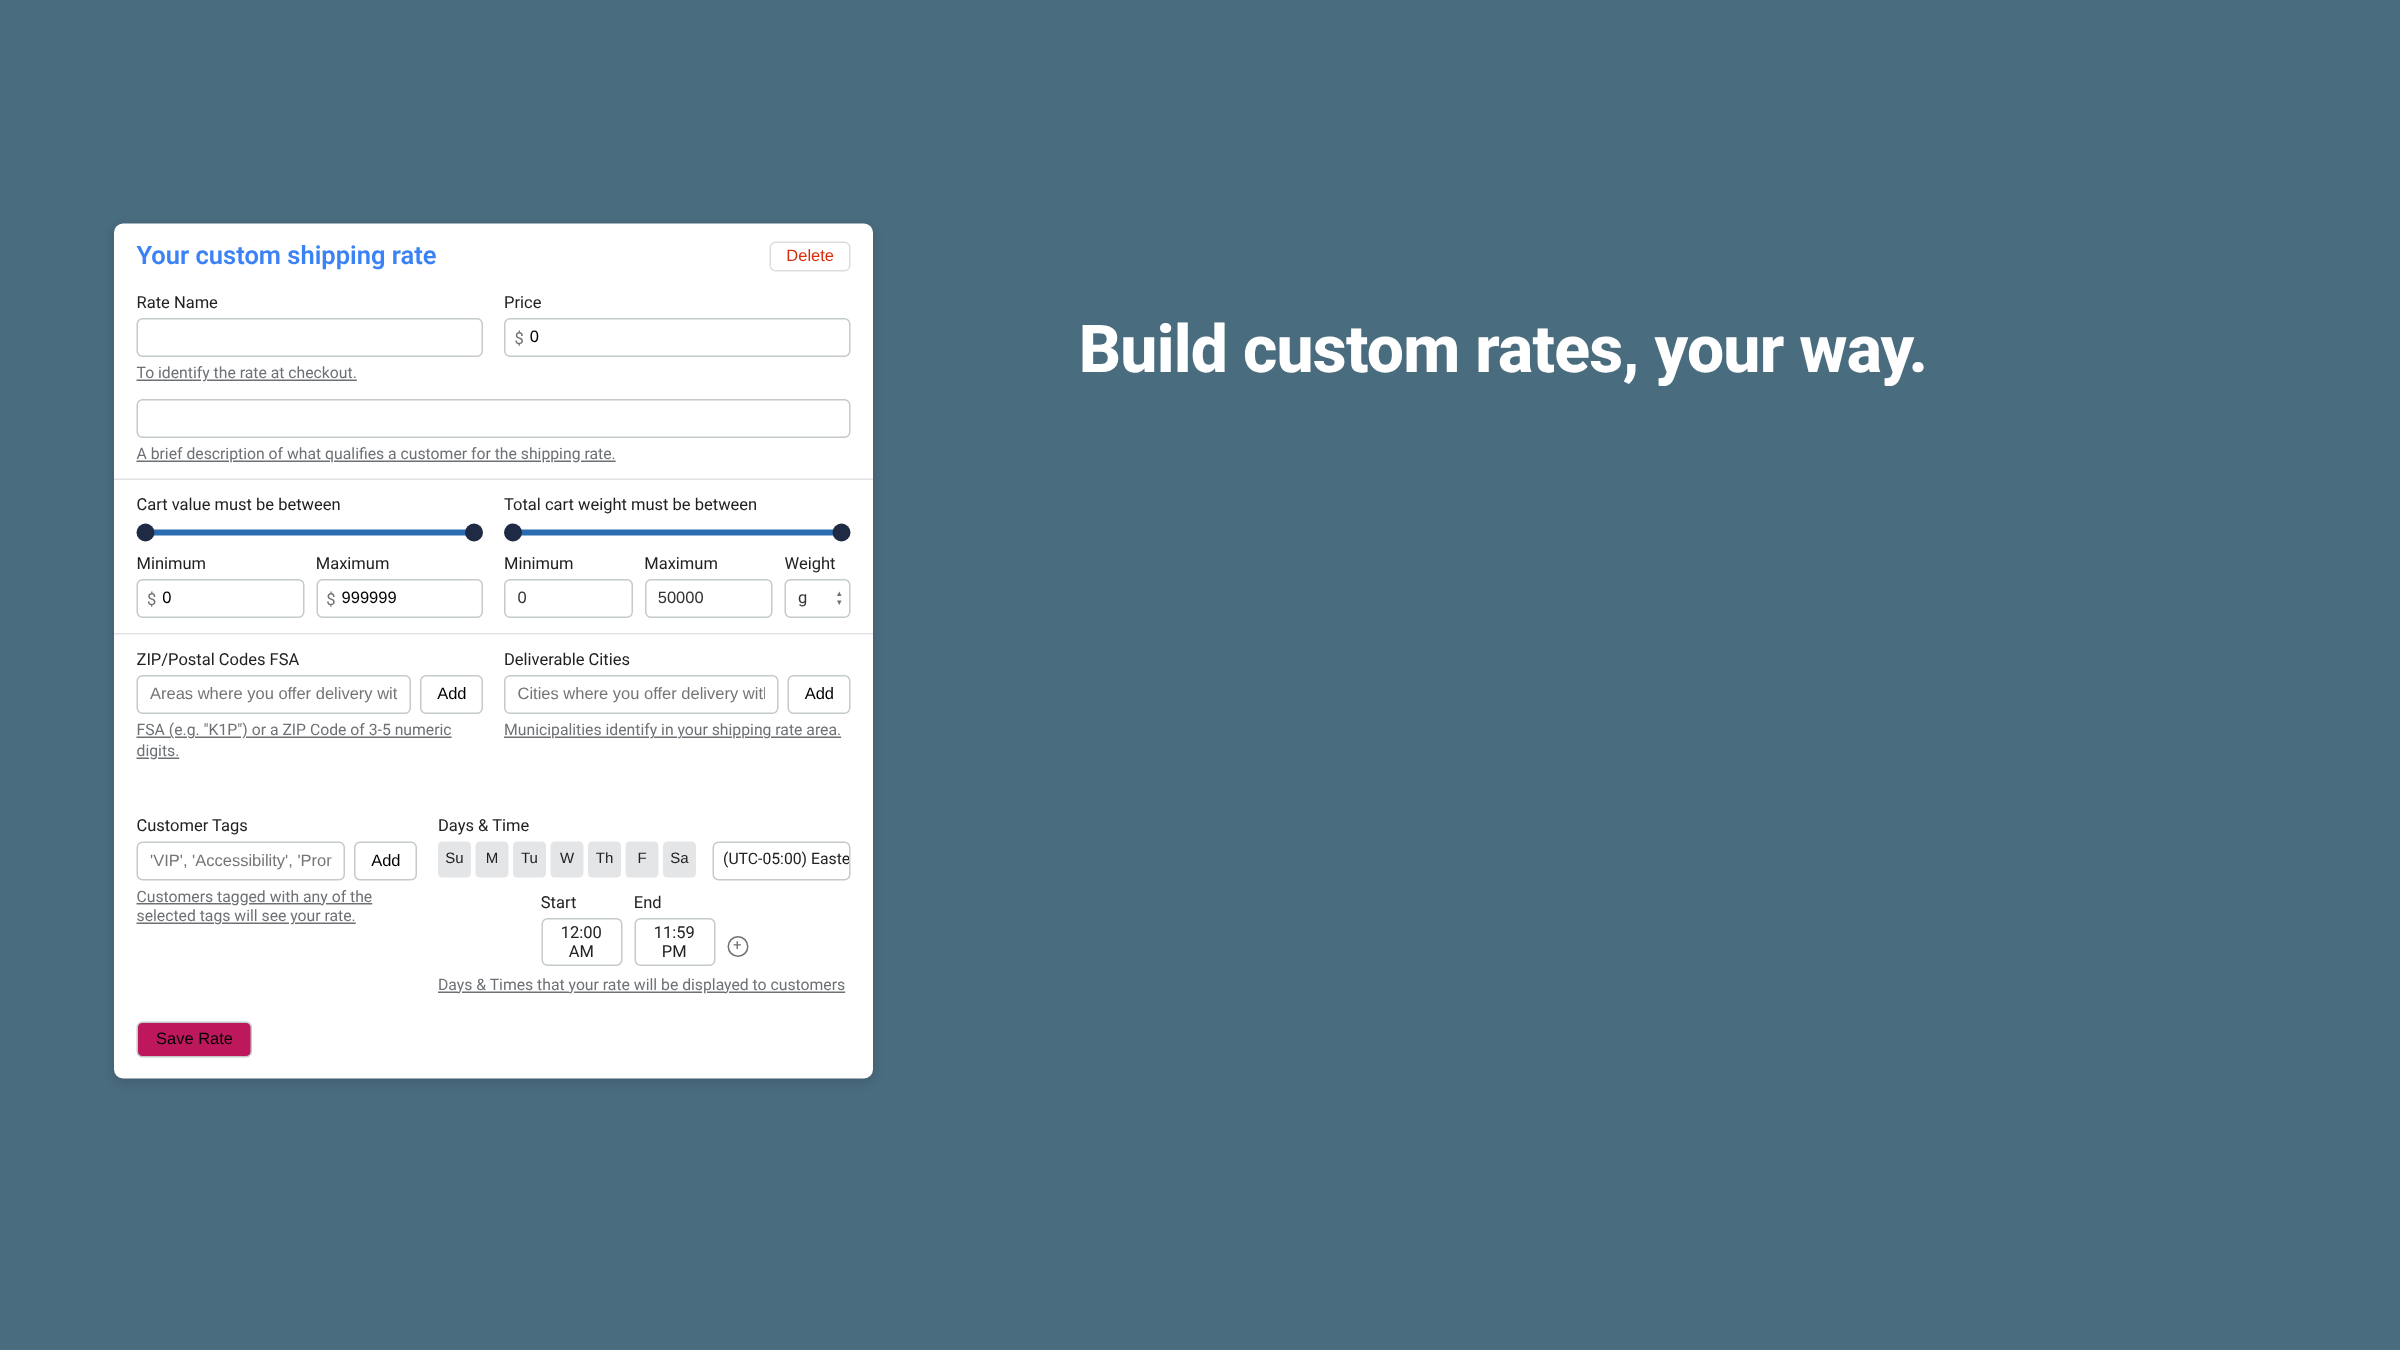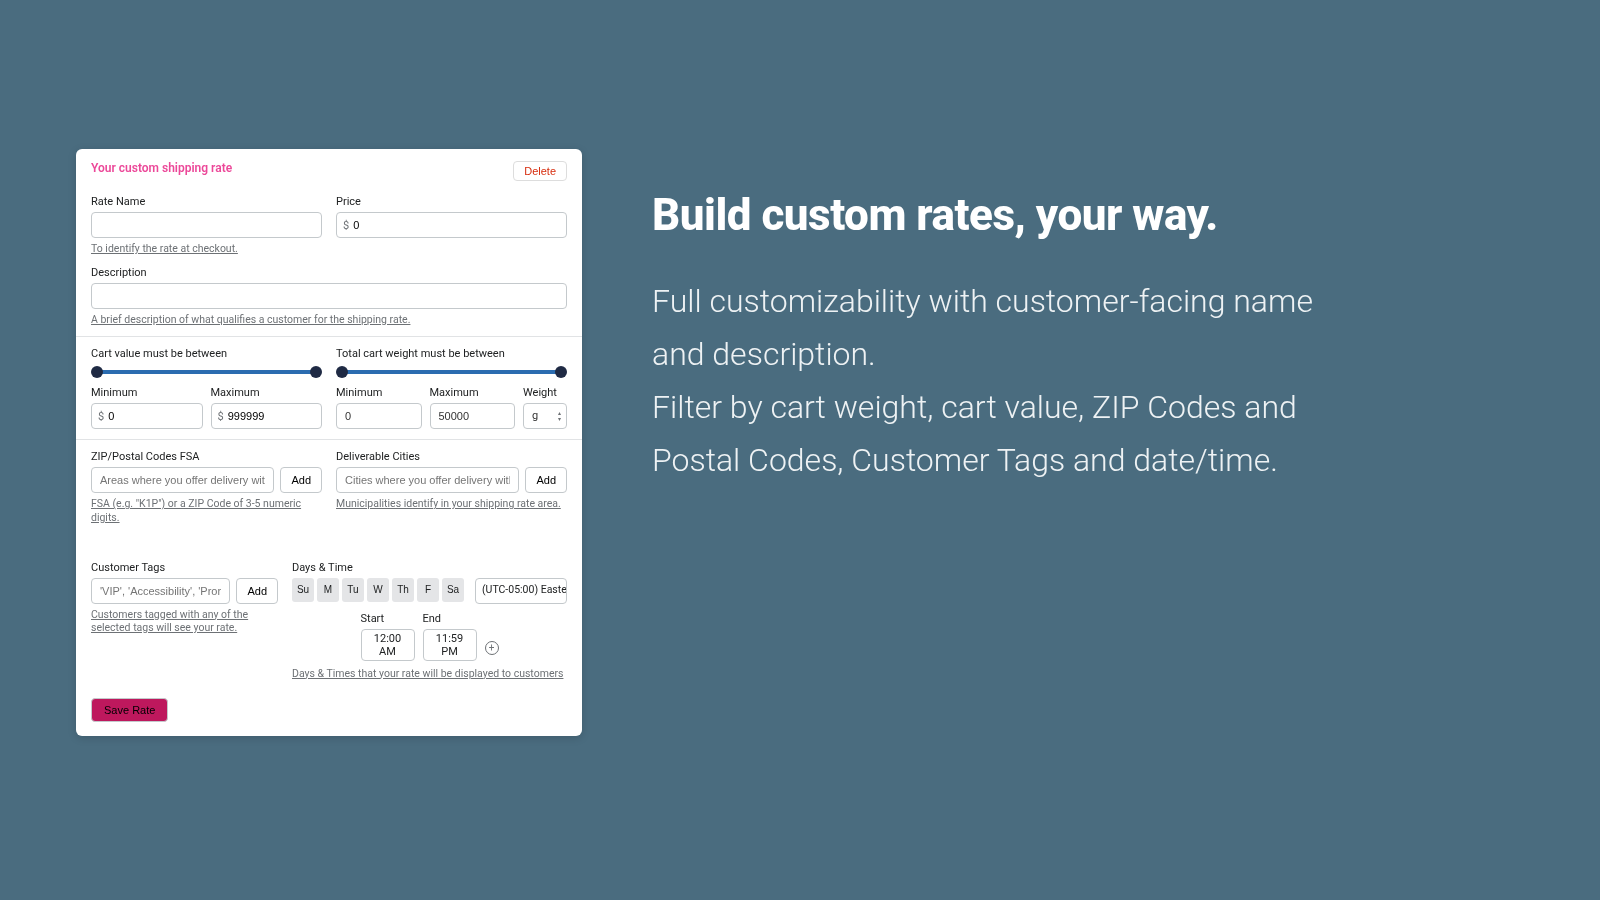--- a/index.html
+++ b/index.html
@@ -18,21 +18,21 @@
     border-radius: 6px;
     box-shadow: 0 2px 8px rgba(0,0,0,0.15);
     padding: 12px 15px 14px 15px;
     font-size: 11px;
     color: #202223;
   }
   .card-header {
     display: flex; justify-content: space-between; align-items: flex-start;
     margin-bottom: 14px;
   }
-  .card-title { font-size: 12px; font-weight: 600; color: #ec4899; }
+  .card-title { font-size: 17px; font-weight: 600; color: #3b82f6; }
   .delete-btn {
     border: 1px solid #ddd; background: #fff; border-radius: 4px;
     padding: 3px 10px; font-size: 11px; color: #d72c0d; cursor: pointer;
   }
   .cols { display: flex; gap: 14px; }
   .col-left { flex: 1 1 50%; }
   .col-right { flex: 1 1 50%; }
   .label { font-size: 11px; color: #202223; margin-bottom: 4px; display: block; }
   .input, .select {
     width: 100%; border: 1px solid #c4c9cc; border-radius: 4px;
@@ -89,21 +89,21 @@
   .save-btn {
     border: 1px solid #c4c9cc; background: #be185d; border-radius: 4px;
     padding: 5px 12px; font-size: 11px; cursor: pointer; margin-top: 8px;
   }
   .select-wrap { position: relative; }
   .select-wrap .stepper {
     position: absolute; right: 6px; top: 50%; transform: translateY(-50%);
     display: flex; flex-direction: column; font-size: 6px; line-height: 6px; color: #6d7175;
   }
   .right-pane {
-    position: absolute; left: 652px; top: 191px; width: 700px; color: #fff;
+    position: absolute; left: 652px; top: 209px; width: 700px; color: #fff; text-align: center;
   }
   .headline {
     font-size: 44px; font-weight: 800; line-height: 1.1; margin-bottom: 36px;
     letter-spacing: -0.5px;
   }
   .body-text {
     font-size: 32px; font-weight: 300; line-height: 1.65; color: #eef2f4;
   }
 </style>
 </head>
@@ -125,21 +125,20 @@
     <div class="col-right">
       <label class="label">Price</label>
       <div class="input-prefix">
         <span class="prefix">$</span>
         <input value="0" style="">
       </div>
     </div>
   </div>
 
   <div class="section">
-    <label class="label">Description</label>
     <input class="input" style="">
     <div class="help">A brief description of what qualifies a customer for the shipping rate.</div>
   </div>
 
   <hr class="divider">
 
   <div class="cols section">
     <div class="col-left">
       <label class="label">Cart value must be between</label>
       <div class="slider-track"></div>
@@ -245,15 +244,13 @@
       </div>
       <div class="help" style="margin-top:6px;">Days &amp; Times that your rate will be displayed to customers</div>
     </div>
   </div>
 
   <button class="save-btn">Save Rate</button>
 </div>
 
 <div class="right-pane">
   <div class="headline">Build custom rates, your way.</div>
-  <div class="body-text" style="white-space:pre-line;">Full customizability with customer-facing name and description.
-Filter by cart weight, cart value, ZIP Codes and Postal Codes, Customer Tags and date/time.</div>
 </div>
 
 </body></html>

